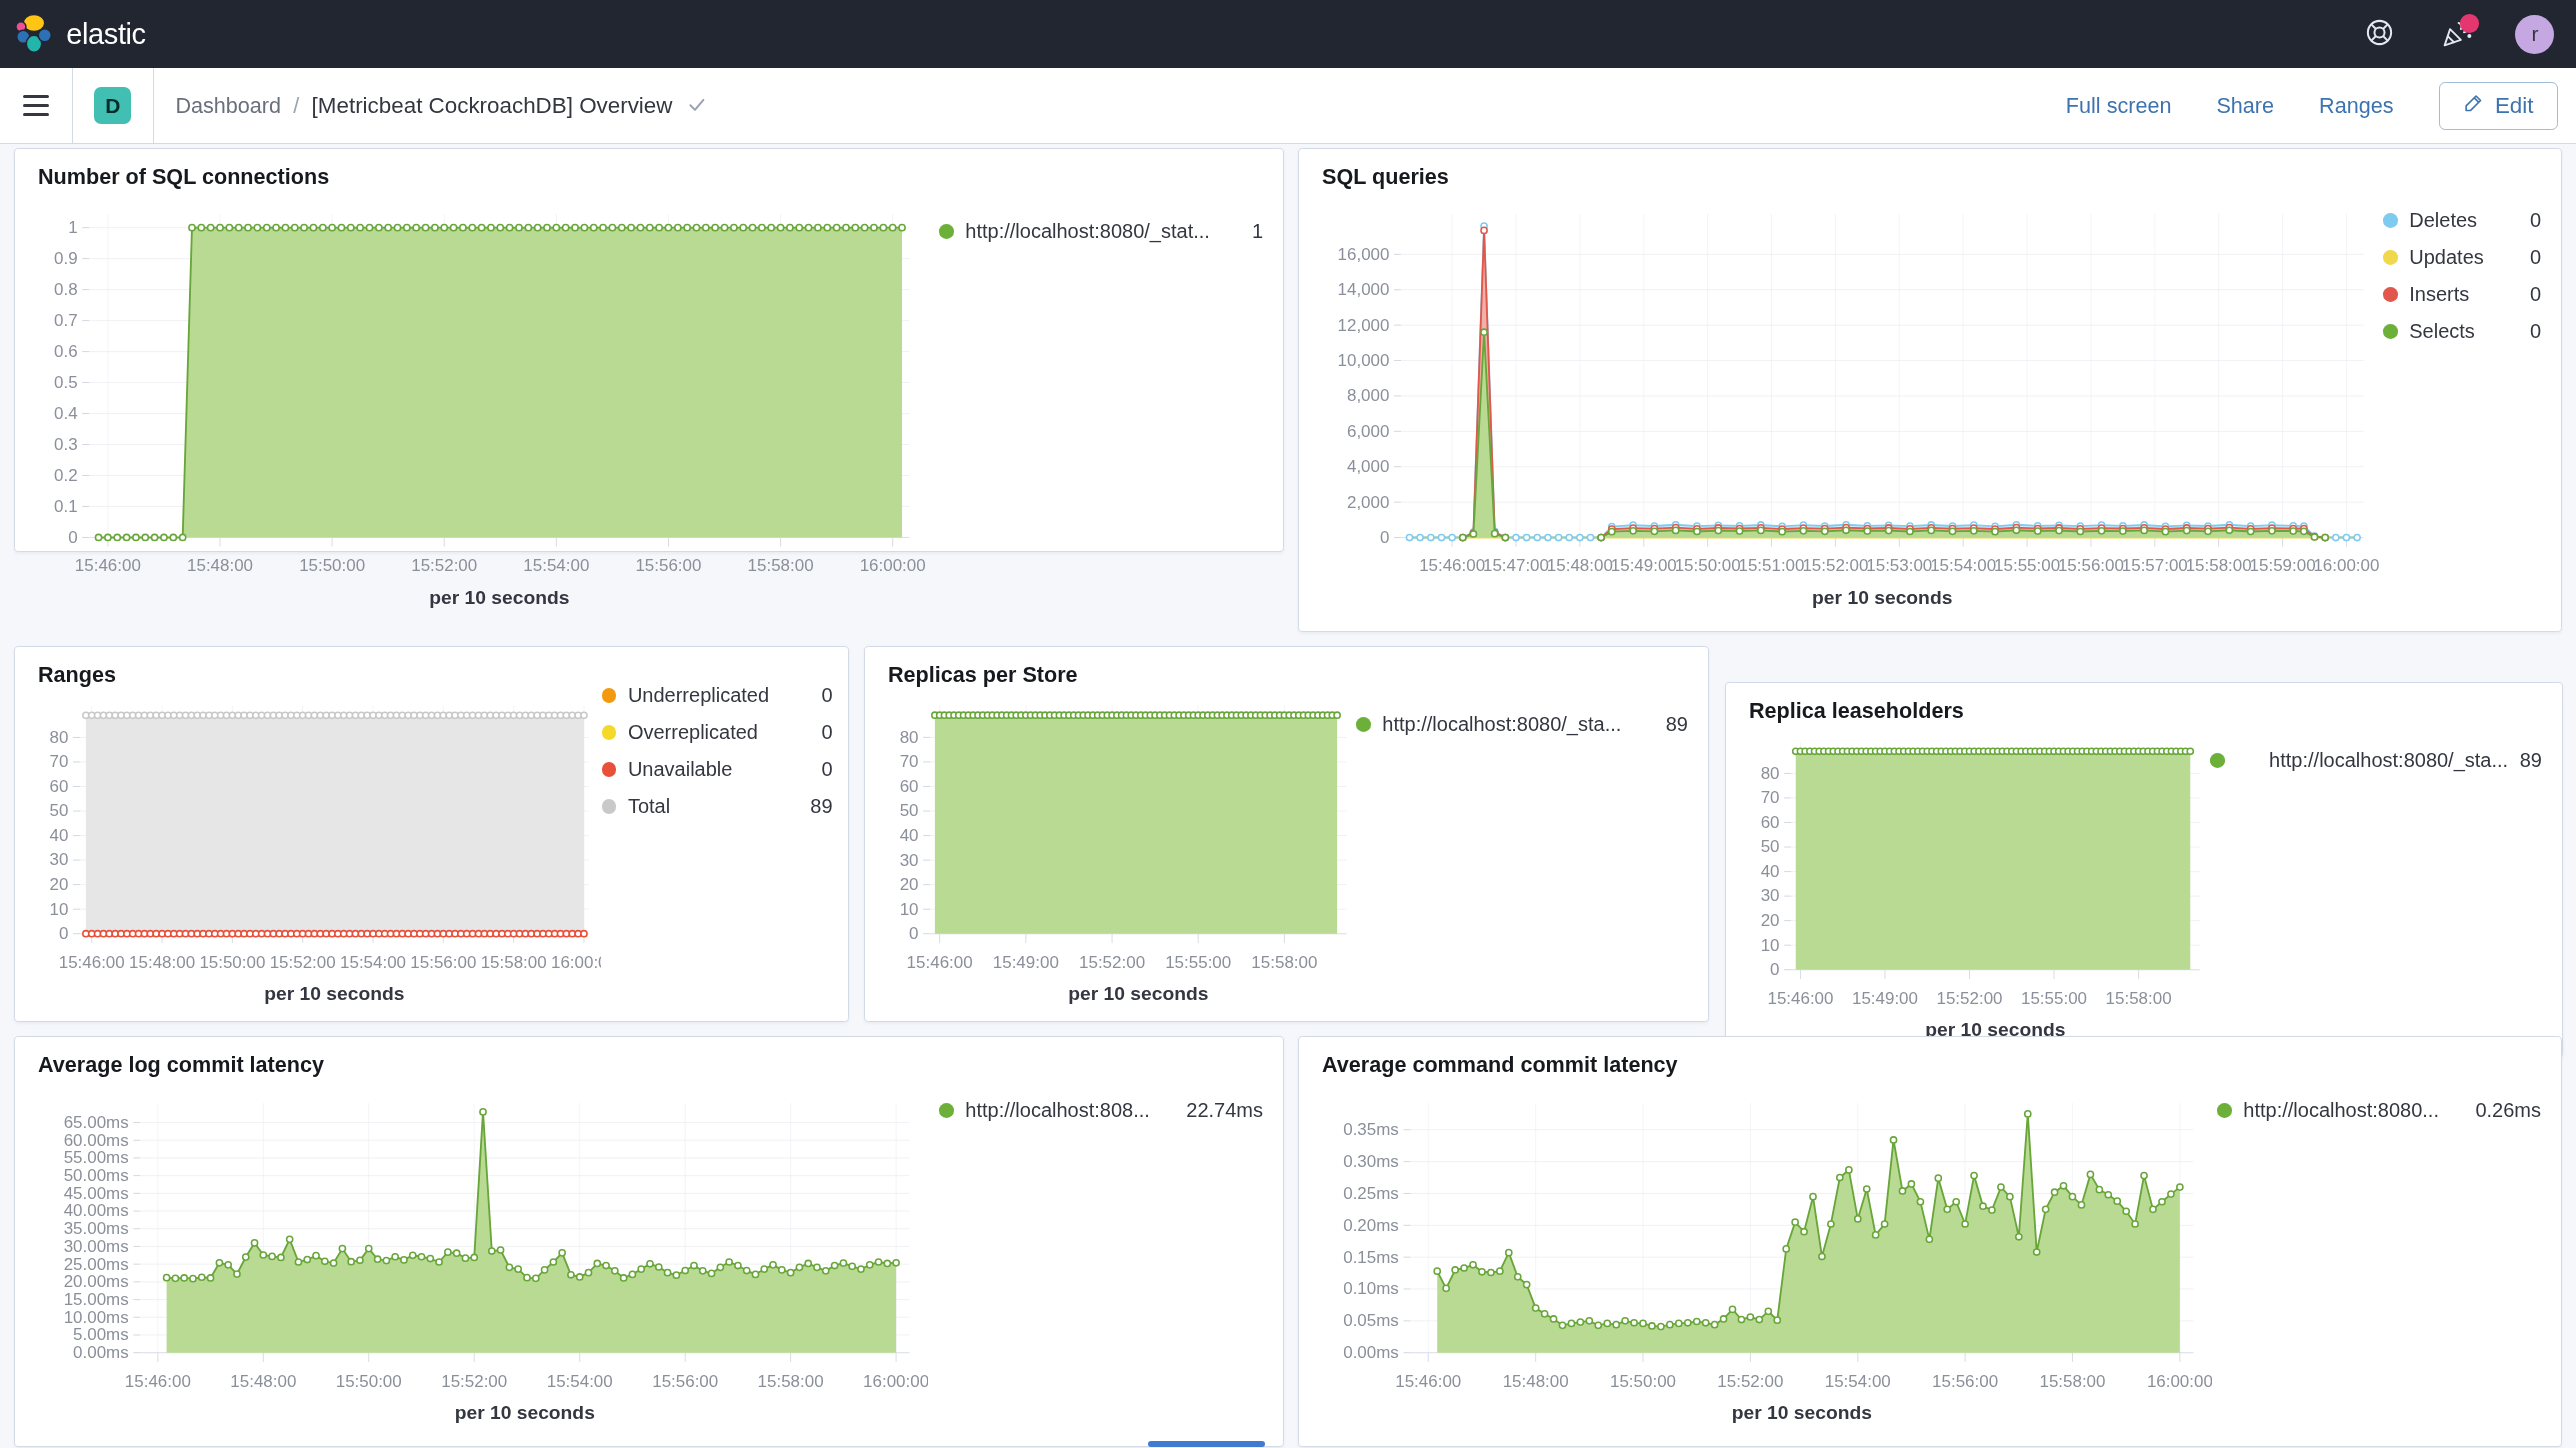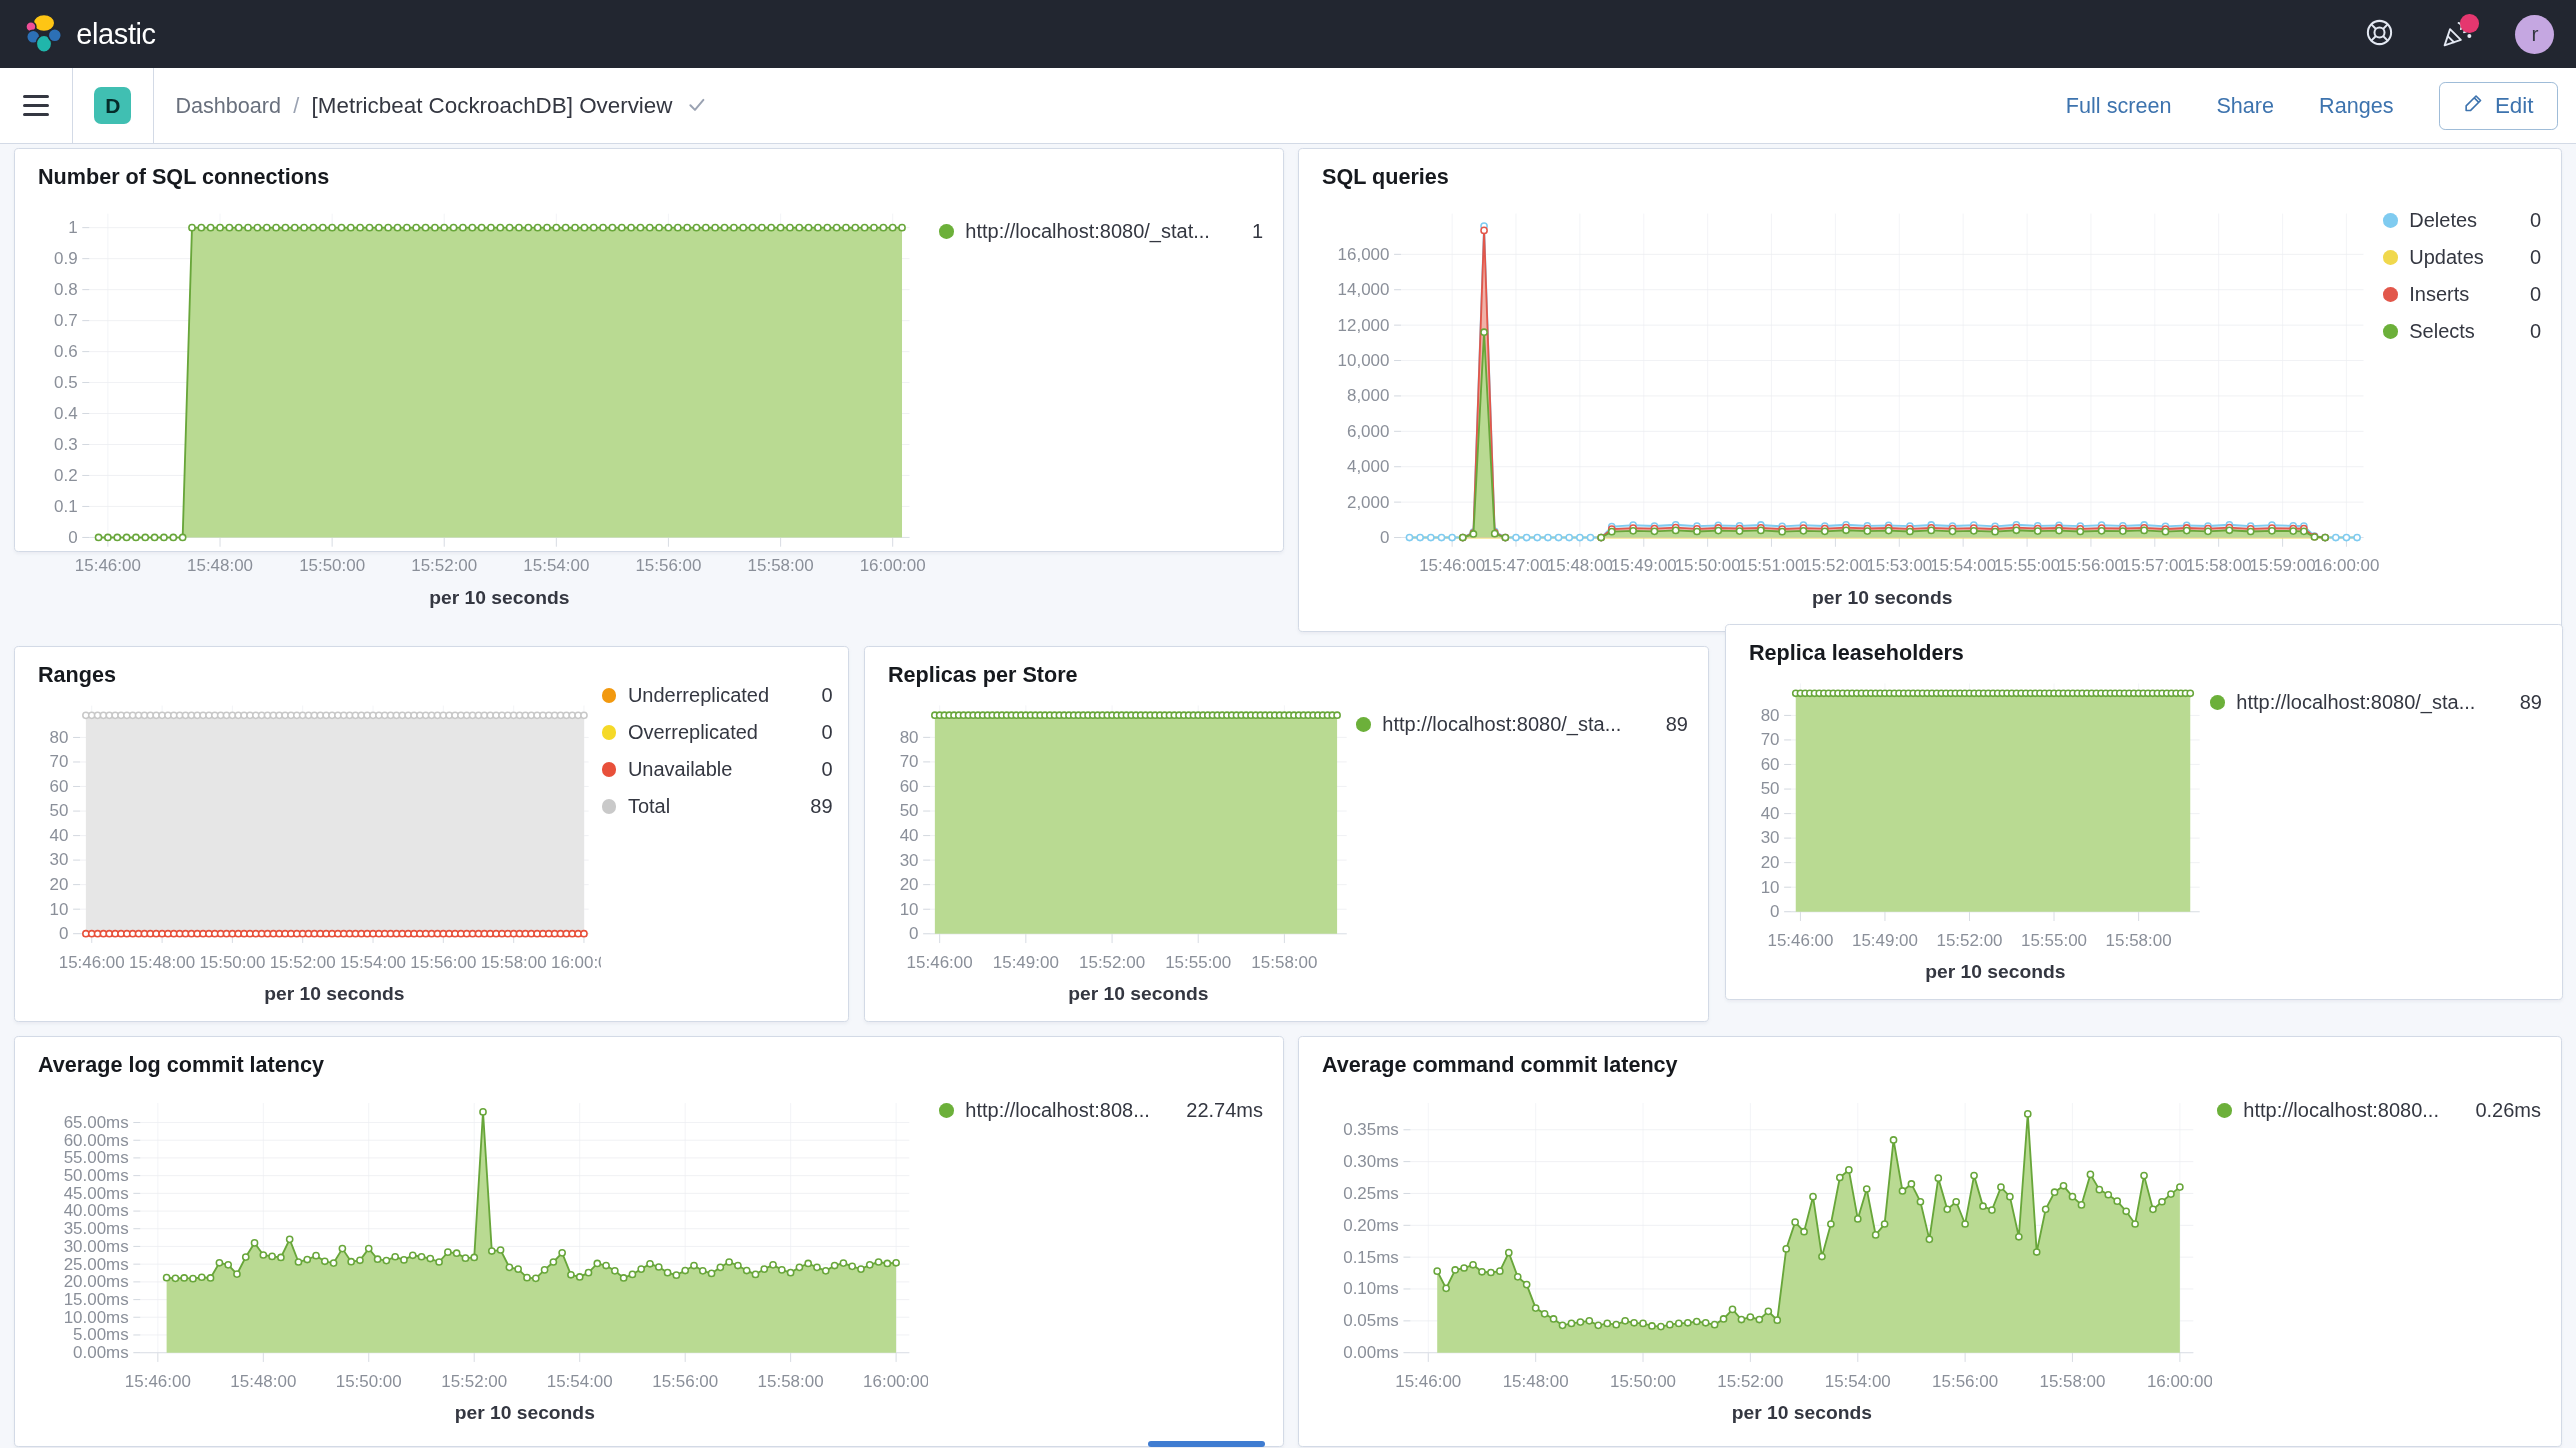--- a/index.html
+++ b/index.html
@@ -1,20 +1,20 @@
 <!DOCTYPE html>
 <html style="font-size:12.3px"><head>
 <meta charset="utf-8">
 <style>
   * { margin:0; padding:0; box-sizing:border-box; }
   html,body { width:2576px; height:1448px; overflow:hidden; font-family:"Liberation Sans", sans-serif; background:#f5f7fb; }
 
   
   .topbar { position:absolute; left:0; top:0; width:2576px; height:68px; background:#222630; display:flex; align-items:center; }
-  .brand { display:flex; align-items:center; gap:12.3px; padding-left:24px; }
+  .brand { display:flex; align-items:center; gap:12.3px; padding-left:14px; }
   .brand-text { color:#ffffff; font-size:29px; font-weight:500; letter-spacing:-0.4px; }
   .searchbox { position:absolute; left:963px; top:10.8px; width:622px; height:46px; border:0.8px solid #5a6070; border-radius:5.4px; background:#1d212b; display:flex; align-items:center; padding:0 14px; }
   .searchbox input { background:transparent; border:none; outline:none; color:#c6ccd7; font-size:21px; margin-left:12.3px; width:524px; font-family:"Liberation Sans",sans-serif; }
   .searchbox input::placeholder { color:#7e8490; }
   .top-actions { position:absolute; right:21.6px; top:0; height:68px; display:flex; align-items:center; gap:40px; }
   .icon-btn { position:relative; width:37px; height:37px; display:flex; align-items:center; justify-content:center; cursor:pointer; }
   .notif-dot { position:absolute; right:-3.1px; top:-1.5px; width:18.5px; height:18.5px; border-radius:50%; background:#e5376f; }
   .avatar { width:39px; height:39px; border-radius:50%; background:#c5a7e1; color:#343741; font-size:21px; display:flex; align-items:center; justify-content:center; }
 
   
@@ -946,21 +946,21 @@
   </div>
   <div class="legend" style="right:20px;top:66px;width:332px;">
       <div class="legend-item">
         <span class="legend-swatch" style="background: rgb(108, 176, 58);"></span>
         <span class="legend-label">http://localhost:8080/_sta...</span>
         <span class="legend-value">89</span>
       </div>
     </div>
 </div>
 
-<div class="panel" style="left:1725px;top:624px;width:838px;height:376px;">
+<div class="panel" style="left:1725px;top:682px;width:838px;height:376px;text-align:right;">
   <h3>Replica leaseholders</h3>
   <div class="chart-wrap" style="left:7.7px;top:43px;width:478px;height:324px;">
     <svg viewBox="0 0 620 420">
         <line x1="86.2" y1="20" x2="86.2" y2="316" stroke="#f0f1f4" stroke-width="1"></line>
         <line x1="86.2" y1="316" x2="86.2" y2="328" stroke="#ccd1da" stroke-width="1"></line>
         <text x="86.2" y="360" text-anchor="middle" font-size="22" fill="#8a8f99">15:46:00</text>
         <line x1="195.8" y1="20" x2="195.8" y2="316" stroke="#f0f1f4" stroke-width="1"></line>
         <line x1="195.8" y1="316" x2="195.8" y2="328" stroke="#ccd1da" stroke-width="1"></line>
         <text x="195.8" y="360" text-anchor="middle" font-size="22" fill="#8a8f99">15:49:00</text>
         <line x1="305.5" y1="20" x2="305.5" y2="316" stroke="#f0f1f4" stroke-width="1"></line>

